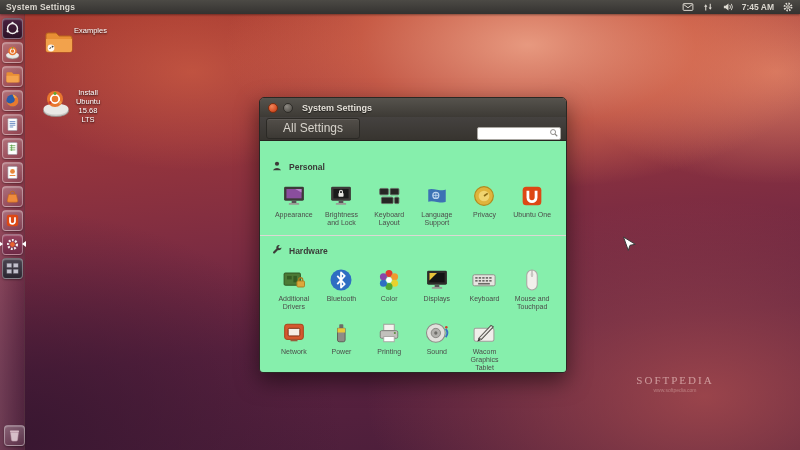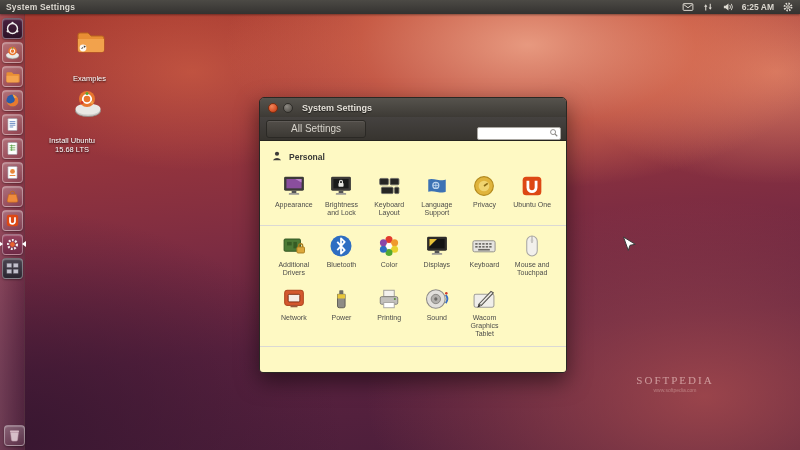--- a/index.html
+++ b/index.html
@@ -38,45 +38,45 @@
   .ltile svg{width:17px;height:17px;}
   .t-dash{background:linear-gradient(#4a2140,#2c1226);}
   .t-settings{background:linear-gradient(#96425e,#6e2a46);}
   .t-workspaces{background:linear-gradient(#4a4450,#2a2630);}
   .litem.active::before,.litem.active::after{content:"";position:absolute;top:50%;margin-top:-3px;
     border-top:3px solid transparent;border-bottom:3px solid transparent;}
   .litem.active::before{left:-1px;border-left:4px solid #fff;}
   .litem.active::after{right:-1px;border-right:4px solid #fff;}
   .ltrash{position:absolute;bottom:3px;left:2px;}
   
-  .dicon{position:absolute;width:64px;display:flex;flex-direction:column;align-items:flex-end;z-index:5;gap:12px;}
+  .dicon{position:absolute;width:64px;display:flex;flex-direction:row;align-items:flex-start;z-index:5;}
   .dicon svg{width:32px;height:32px;}
   .dlabel{margin-top:1px;font-size:7.5px;color:#fff;text-align:center;line-height:1.2;
     text-shadow:0 1px 2px rgba(0,0,0,.85);}
   
   .window{position:absolute;left:259px;top:97px;width:308px;height:276px;z-index:25;
     border-radius:5px 5px 4px 4px;box-shadow:0 8px 22px rgba(0,0,0,.5);
     display:flex;flex-direction:column;overflow:hidden;border:1px solid #2a2824;box-sizing:border-box;}
   .titlebar{height:19px;flex:0 0 19px;background:linear-gradient(#56534d,#3d3a35);
     display:flex;align-items:center;position:relative;}
   .wbtn{width:10px;height:10px;border-radius:50%;margin-left:5px;box-sizing:border-box;}
   .wbtn.close{margin-left:8px;background:radial-gradient(circle at 35% 30%,#f2855a,#d9542a 60%,#a33a14);border:1px solid #7e2c0e;}
   .wbtn.min{background:radial-gradient(circle at 35% 30%,#8e8a84,#5f5c56 65%,#403e3a);border:1px solid #2e2c28;}
   .wtitle{margin-left:9px;font-size:9px;font-weight:bold;color:#e4e0d8;text-shadow:0 1px 1px rgba(0,0,0,.6);}
   .toolbar{height:23px;flex:0 0 23px;background:linear-gradient(#454240,#37342f);
     border-bottom:1px solid #26241f;display:flex;align-items:center;}
-  .allset{margin-left:6px;padding:2px 24px 3px;font-size:10px;color:#d8d4cc;
+  .allset{margin-left:6px;padding:2px 16px 3px;font-size:12px;color:#d8d4cc;
     background:linear-gradient(#524e49,#3c3934);border:1px solid #2b2925;border-radius:3px;
     box-shadow:inset 0 1px 0 rgba(255,255,255,.08);}
   .tspacer{flex:1;}
   .search{position:relative;margin-right:5px;width:84px;height:13px;}
   .search input{width:84px;height:13px;box-sizing:border-box;border:1px solid #aaa7a2;border-radius:2px;
     background:#fff;font-size:8px;padding:0 14px 0 4px;outline:none;}
   .search .mag{position:absolute;right:2px;top:1.5px;width:10px;height:10px;}
-  .content{flex:1;background:#fef9c3;overflow:hidden;padding-top:1px;}
+  .content{flex:1;background:#86efac;overflow:hidden;padding-top:11px;}
   .sec{padding-top:2px;}
   .sec + .sec{border-top:1px solid #dbd9d4;margin-top:4px;}
   .sechead{display:flex;align-items:center;gap:6px;margin:4px 0 2px 11px;}
   .sechead svg{width:12px;height:12px;}
   .sechead .slabel{font-size:8.5px;font-weight:bold;color:#3a3a38;}
   .grid{display:grid;grid-template-columns:repeat(6,1fr);padding:1px 10px 2px;row-gap:3px;}
   .gitem{display:flex;flex-direction:column;align-items:center;padding:2px 1px;border-radius:3px;}
   .gitem .ibox{width:29px;height:29px;display:flex;align-items:center;justify-content:center;}
   .gitem .ibox svg{width:28px;height:28px;}
   .gitem .glabel{margin-top:1px;font-size:7px;line-height:1.15;color:#4c4c4a;text-align:center;max-width:47px;}
@@ -108,21 +108,21 @@
             <path d="M8.8 8.5L11 11.8l2.2-3.3z" fill="#dedad2"></path>
           </svg>
         </span>
         <span class="pind">
           <svg viewBox="0 0 16 16">
             <path d="M2.5 6.2h2.3L8.6 3.2v9.6L4.8 9.8H2.5z" fill="#dedad2"></path>
             <path d="M10.3 5.3q2 2.7 0 5.4M12.4 3.8q3 4.2 0 8.4" stroke="#dedad2" stroke-width="1.2" fill="none"></path>
           </svg>
         </span>
       </span>
-    <span class="clock">6:25 AM</span>
+    <span class="clock">7:45 AM</span>
     <span class="pind" id="session-gear">
         <svg viewBox="0 0 16 16">
           <circle cx="8" cy="8" r="4.6" fill="none" stroke="#dedad2" stroke-width="2.6" stroke-dasharray="2 1.6"></circle>
           <circle cx="8" cy="8" r="1.8" fill="none" stroke="#dedad2" stroke-width="1.4"></circle>
         </svg>
       </span>
   </span>
 </div>
 
 <div class="launcher" id="launcher">
@@ -357,20 +357,26 @@
               <svg viewBox="0 0 24 24">
                 <rect x="4" y="4" width="16" height="16" rx="3" fill="#dd4814"></rect>
                 <path d="M8.5 7.5v5.8a3.5 3.5 0 0 0 7 0V7.5" stroke="#fff" stroke-width="2.4" fill="none"></path>
               </svg>
             </div>
             <div class="glabel">Ubuntu One</div>
           </div>
         </div>
       </div>
       <div class="sec">
+        <div class="sechead">
+          <span><svg viewBox="0 0 24 24">
+              <path d="M21 7.2a5.2 5.2 0 0 1-7 4.9L8.2 18a2.3 2.3 0 1 1-3.2-3.2l5.9-5.8a5.2 5.2 0 0 1 6.8-6.6L14.8 5.3l.4 2.8 2.8.4z" fill="#3c3a38"></path>
+            </svg></span>
+          <span class="slabel">Hardware</span>
+        </div>
         <div class="grid">
           <div class="gitem">
             <div class="ibox">
               <svg viewBox="0 0 24 24">
                 <rect x="3.5" y="6" width="14" height="10.5" rx="1" fill="#4c7a36" stroke="#2e5220" stroke-width=".8"></rect>
                 <rect x="6" y="8.5" width="4" height="3" fill="#355c24"></rect>
                 <rect x="11.5" y="8.5" width="3" height="5.5" fill="#355c24"></rect>
                 <path d="M16 13v-1.2a1.7 1.7 0 0 1 3.4 0V13" stroke="#a87c1e" stroke-width="1.2" fill="none"></path>
                 <rect x="14.5" y="12.8" width="6.5" height="5.2" rx="1" fill="#dca83c" stroke="#a87c1e" stroke-width=".8"></rect>
               </svg>

